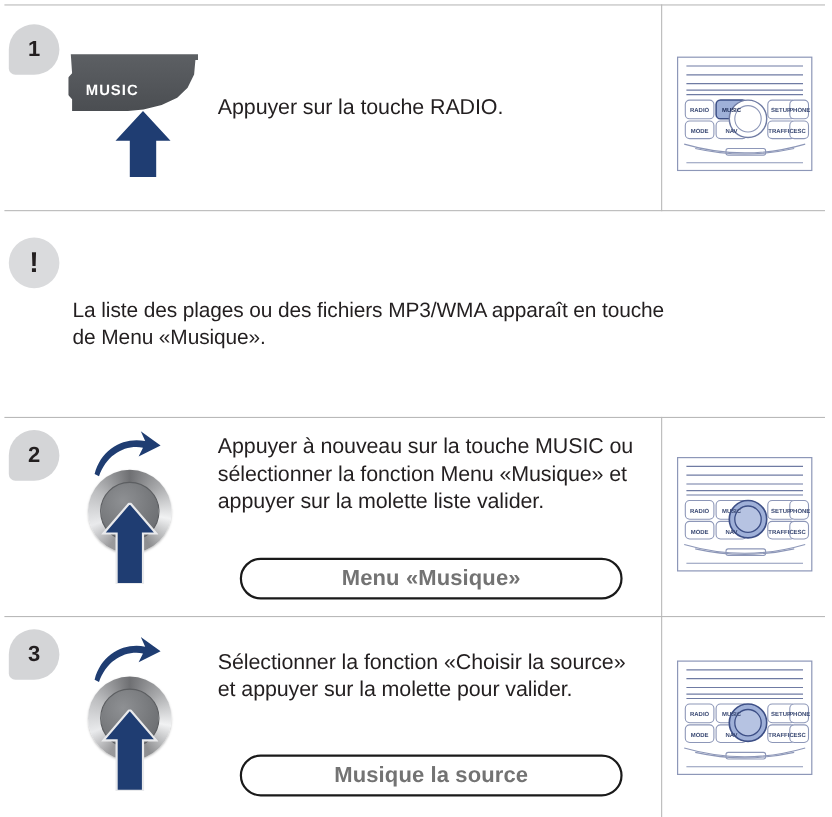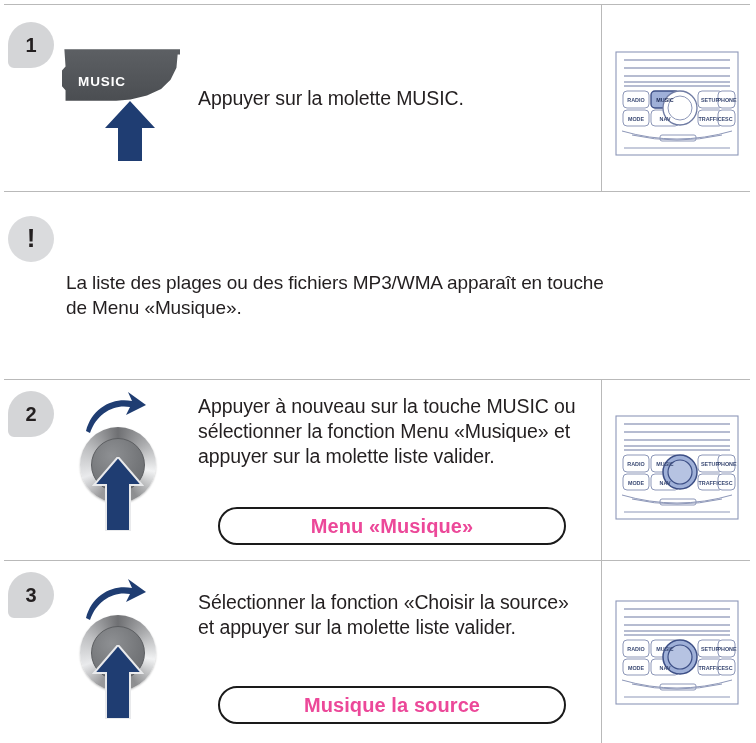--- a/index.html
+++ b/index.html
@@ -73,21 +73,21 @@
   .pill {
     position: absolute;
     border: 2.5px solid #1a1a1a;
     border-radius: 999px;
     background: #ffffff;
     display: flex;
     align-items: center;
     justify-content: center;
     font-size: 20px;
     font-weight: 700;
-    color: #ec4899;
+    color: #737373;
     letter-spacing: 0.1px;
   }
 
   
   .musickey {
     position: absolute;
     width: 118px; height: 66px;
   }
   .musickey .shape {
     position: absolute; inset: 0;
@@ -159,21 +159,21 @@
       <div class="shape"></div>
       <div class="label">MUSIC</div>
     </div>
 
     <div class="uparrow" style="left:103px; top:97px;">
       <svg width="54" height="60" viewBox="0 0 54 60">
         <polygon points="27,0 52,27 39,27 39,60 15,60 15,27 2,27" fill="#1f3d72"></polygon>
       </svg>
     </div>
 
-    <div class="copy" style="left:198px; top:82px; width:380px;">Appuyer sur la molette MUSIC.</div>
+    <div class="copy" style="left:198px; top:82px; width:380px;">Appuyer sur la touche RADIO.</div>
 
     <div class="unit" style="left:614px; top:47px;">
       <svg width="126" height="105" viewBox="0 0 126 105">
         <g fill="none" stroke="#6f7ba3" stroke-width="1.1">
           <rect x="2" y="1" width="122" height="103" fill="#ffffff" stroke="#8d97b8"></rect>
           <line x1="10" y1="9" x2="116" y2="9"></line>
           <line x1="10" y1="17" x2="116" y2="17"></line>
           <line x1="10" y1="25" x2="116" y2="25"></line>
           <line x1="10" y1="31" x2="116" y2="31"></line>
           <line x1="10" y1="35" x2="116" y2="35"></line>
@@ -305,21 +305,21 @@
       <div class="ring"></div>
       <div class="inner"></div>
     </div>
 
     <div class="uparrow" style="left:92px; top:85px;">
       <svg width="52" height="74" viewBox="0 0 52 74">
         <polygon points="26,0 50,28 38,28 38,74 14,74 14,28 2,28" fill="#1f3d72" stroke="#e9eaec" stroke-width="2"></polygon>
       </svg>
     </div>
 
-    <div class="copy" style="left:198px; top:30px; width:390px;">Sélectionner la fonction «Choisir la source» et appuyer sur la molette liste valider.</div>
+    <div class="copy" style="left:198px; top:30px; width:390px;">Sélectionner la fonction «Choisir la source» et appuyer sur la molette pour valider.</div>
 
     <div class="pill" style="left:218px; top:126px; width:348px; height:38px;">Musique la source</div>
 
     <div class="unit" style="left:614px; top:40px;">
       <svg width="126" height="105" viewBox="0 0 126 105">
         <g fill="none" stroke="#6f7ba3" stroke-width="1.1">
           <rect x="2" y="1" width="122" height="103" fill="#ffffff" stroke="#8d97b8"></rect>
           <line x1="10" y1="9" x2="116" y2="9"></line>
           <line x1="10" y1="17" x2="116" y2="17"></line>
           <line x1="10" y1="25" x2="116" y2="25"></line>

